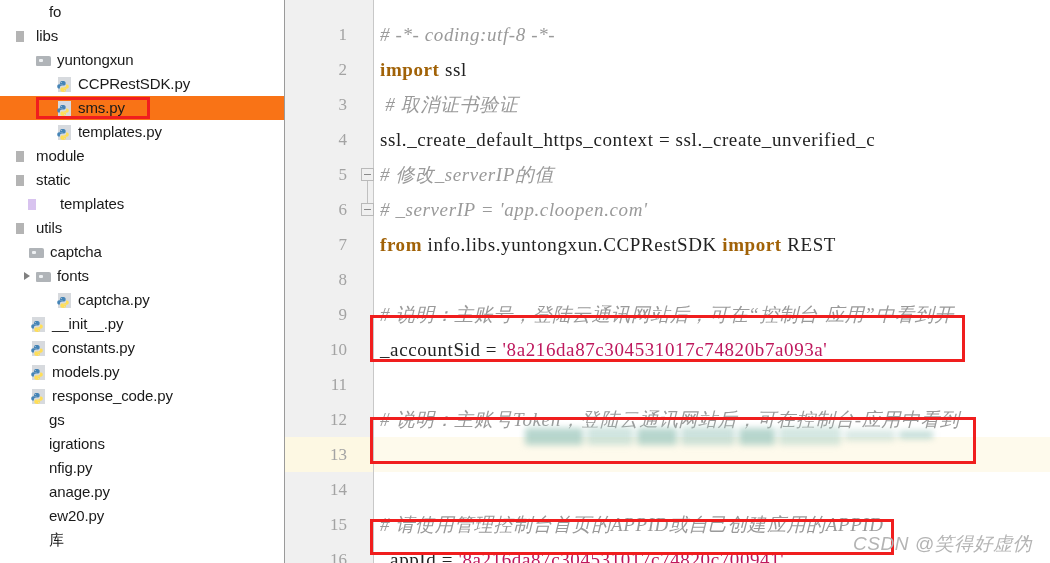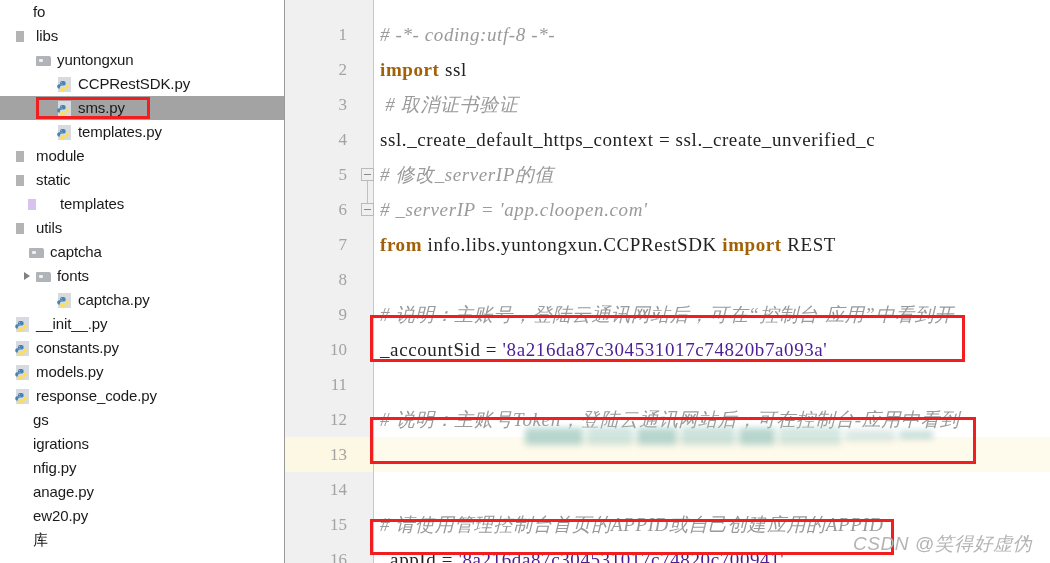--- a/index.html
+++ b/index.html
@@ -35,25 +35,25 @@
     width: 100%;
   }
   .tree-row {
     height: 24px;
     line-height: 24px;
     display: flex;
     align-items: center;
     font-size: 15px;
     color: #1a1a1a;
     white-space: nowrap;
-    padding-left: 0;
+    padding-left: 16px;
     font-family: "Liberation Sans", sans-serif;
   }
   .tree-row.selected {
-    background: #a3a3a3;
+    background: #f97316;
   }
   .tree-label {
     font-size: 15px;
     letter-spacing: -0.1px;
   }
   .tw {
     width: 14px;
     height: 24px;
     flex: 0 0 14px;
     position: relative;
@@ -221,21 +221,21 @@
     font-family: "Liberation Serif", serif;
     font-size: 19px;
     color: #222222;
     letter-spacing: 0.6px;
   }
   .kw { color: #a16207; font-weight: bold; }
   .cmt {
     color: #9a9a9a;
     font-style: italic;
   }
-  .str { color: #4c1d95; }
+  .str { color: #be185d; }
 
   
   .fold {
     position:absolute;
     left:76px;
     width:13px; height:13px;
     border:1px solid #b9b9b9;
     background:#f0f0f0;
     box-sizing:border-box;
   }

